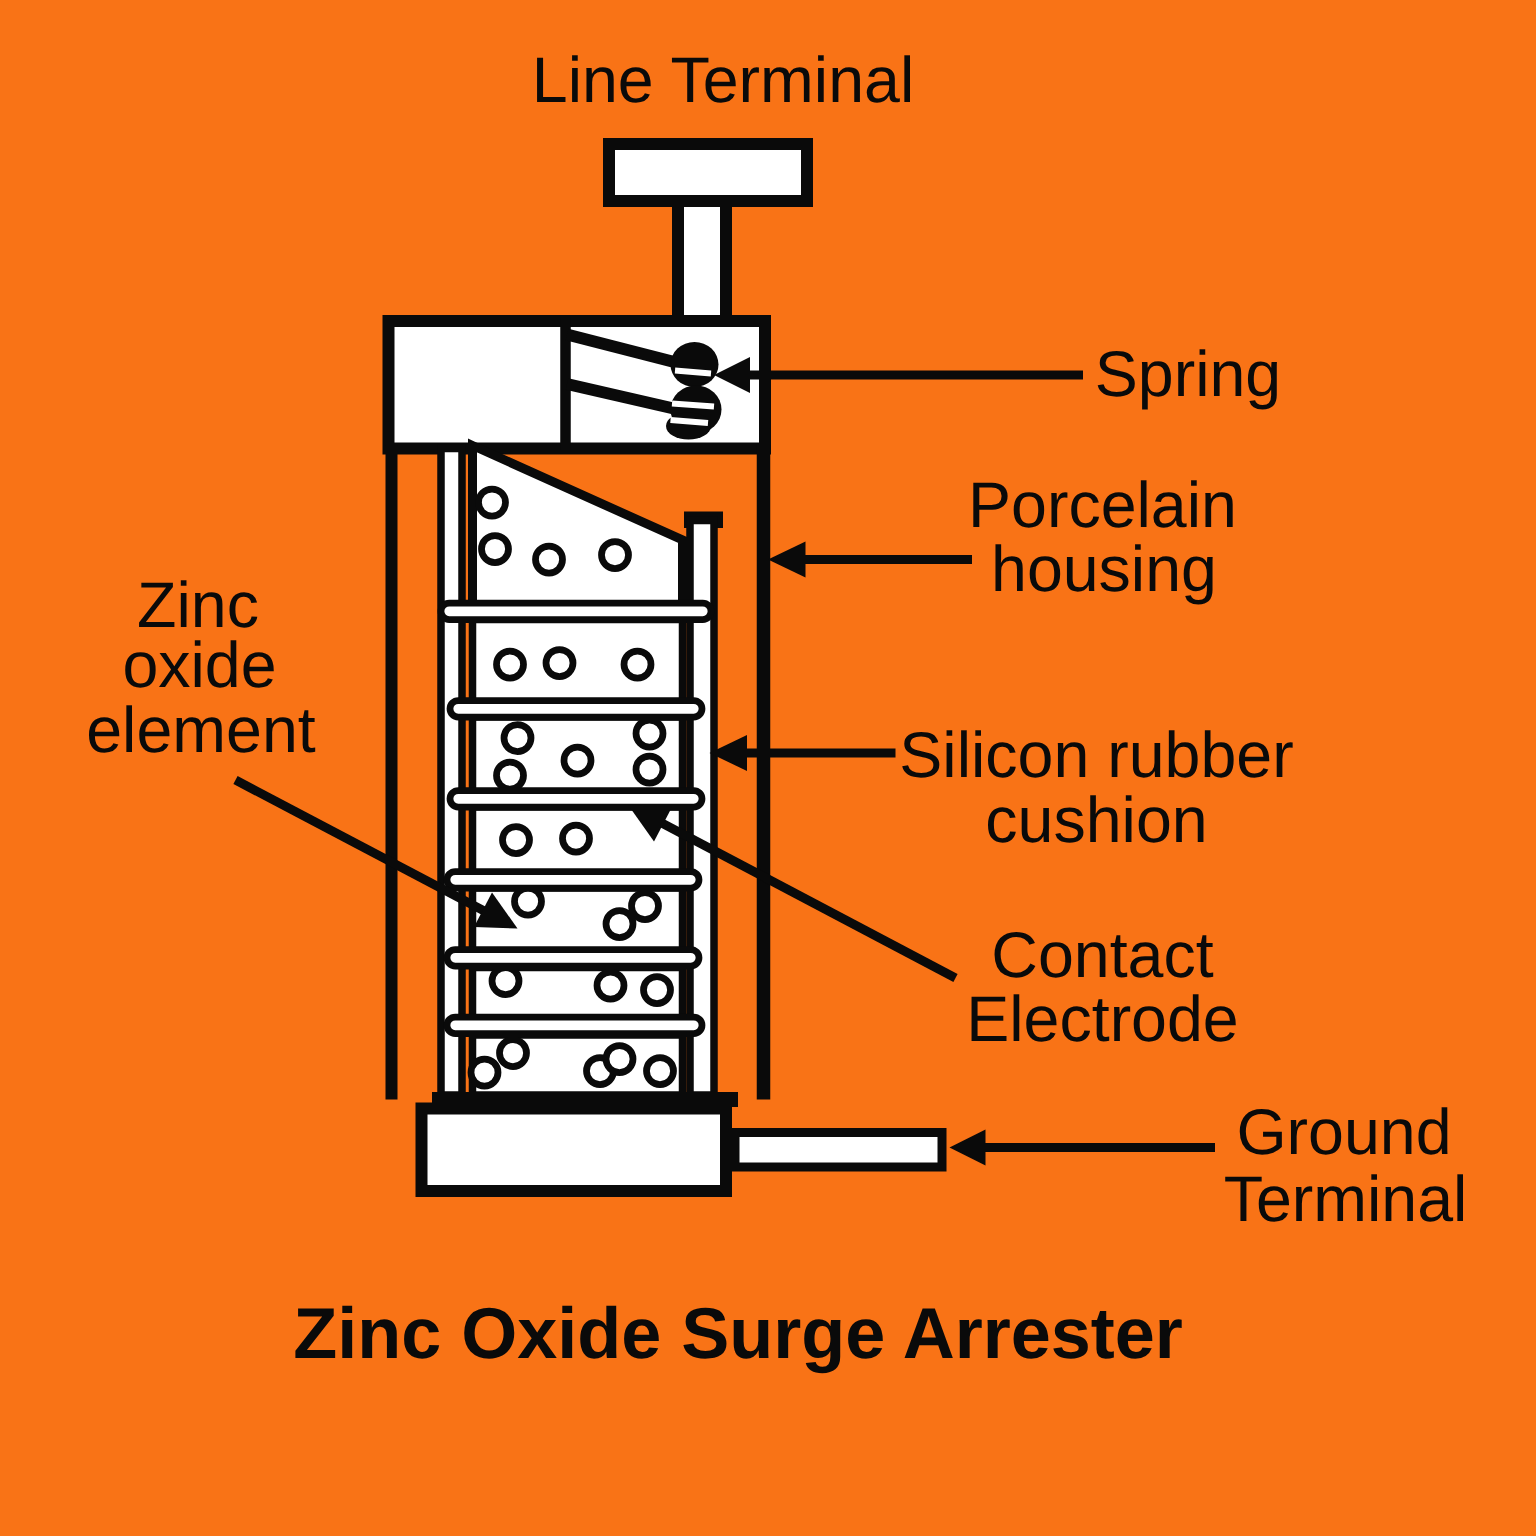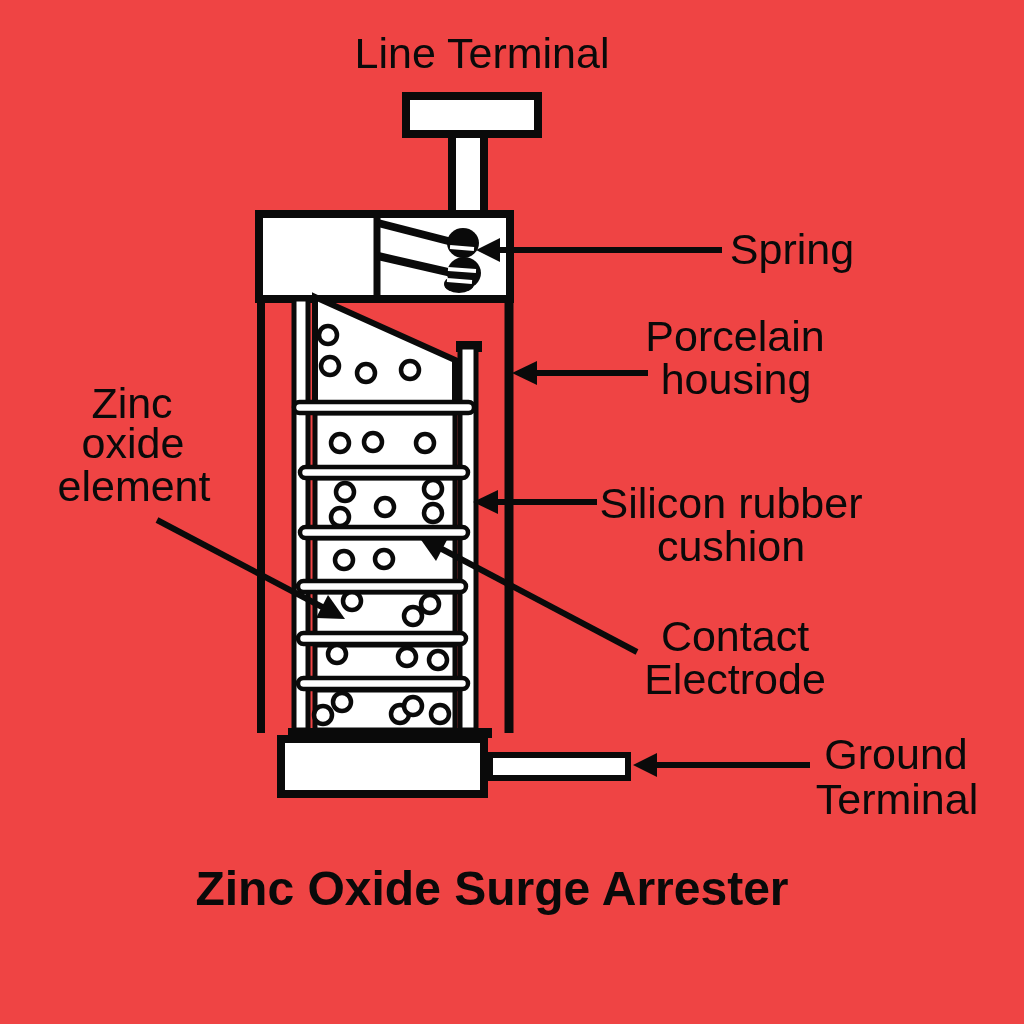--- a/index.html
+++ b/index.html
@@ -4,21 +4,21 @@
 <style>
   html, body {
     margin: 0;
     padding: 0;
     background: #ffffff;
   }
   #canvas {
     position: relative;
     width: 1024px;
     height: 1024px;
-    background: #ef4444;
+    background: #f97316;
     overflow: hidden;
     font-family: "Liberation Sans", sans-serif;
   }
   svg text {
     font-family: "Liberation Sans", sans-serif;
     fill: #0a0a0a;
   }
   .label {
     font-size: 43px;
     font-weight: 400;

